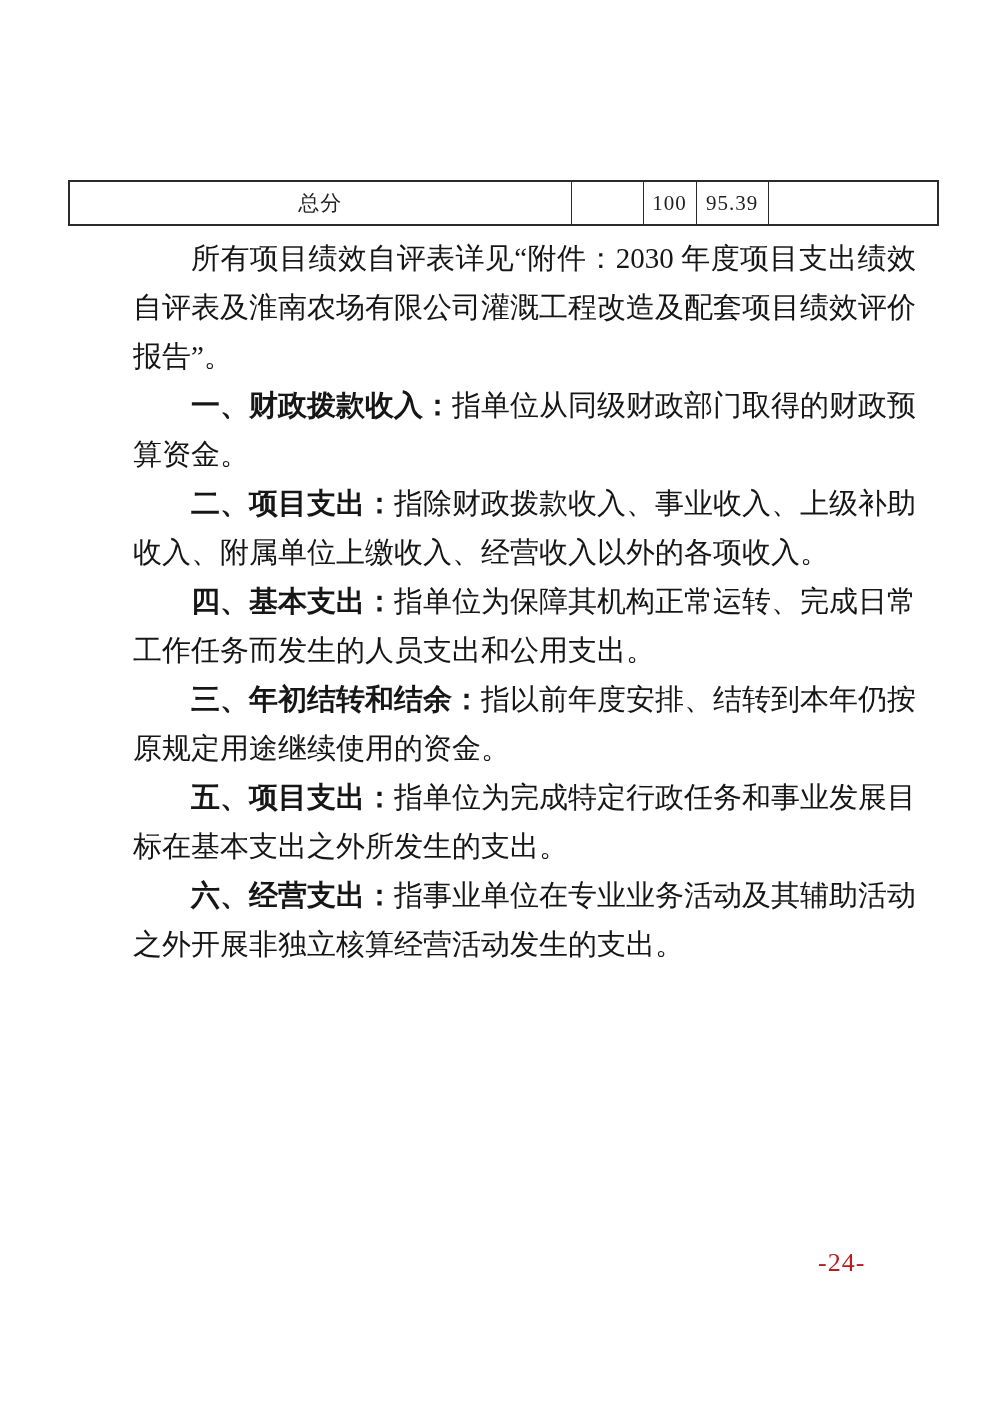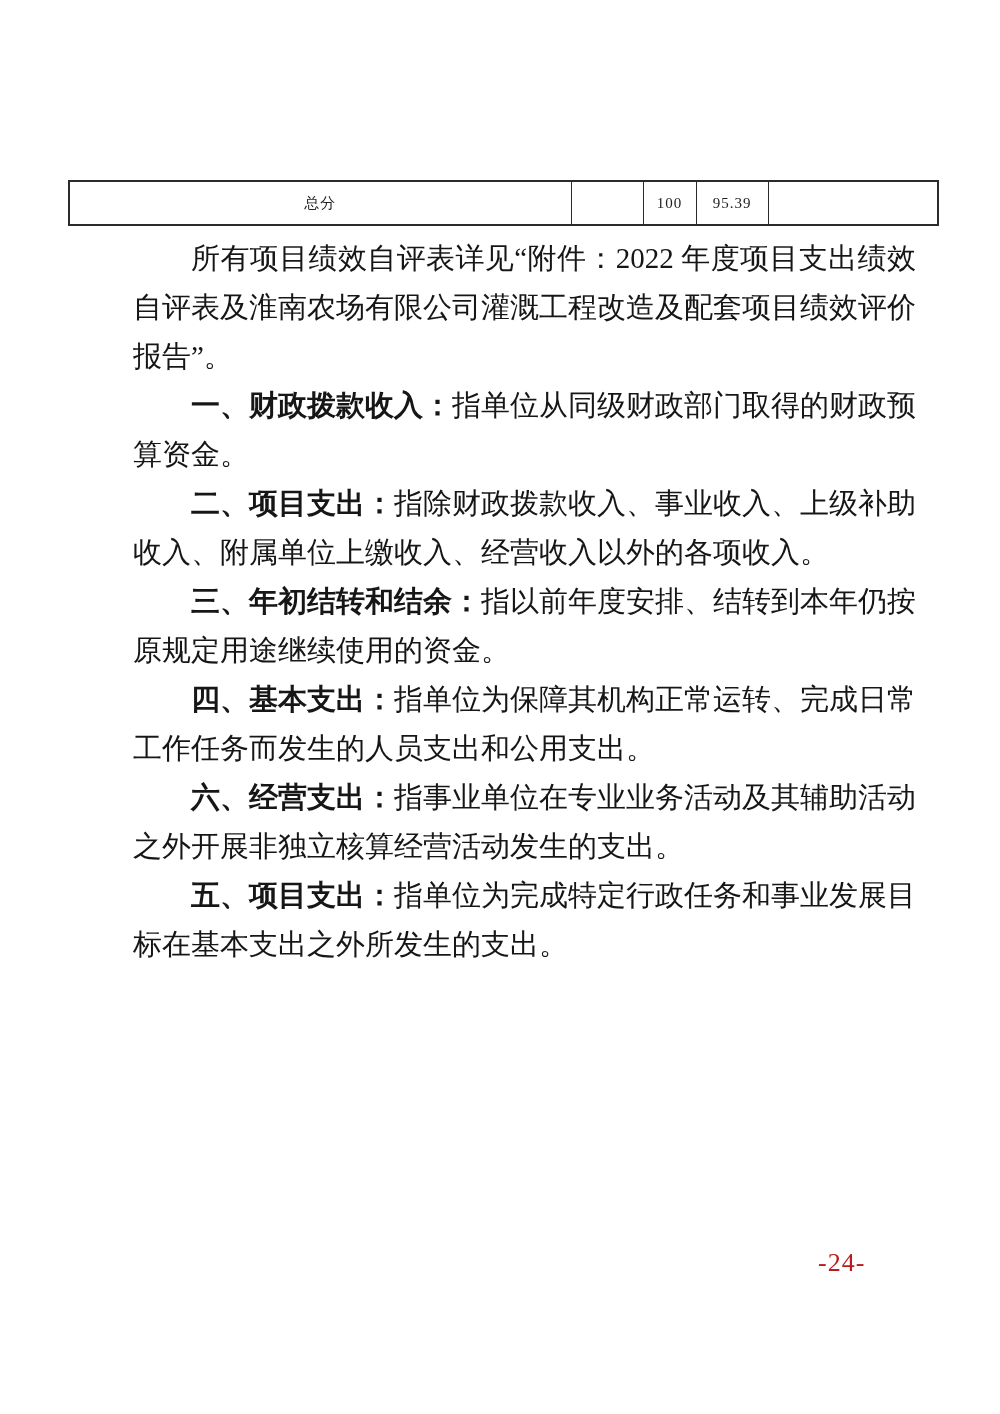--- a/index.html
+++ b/index.html
@@ -22,21 +22,21 @@
     border-collapse: collapse;
     table-layout: fixed;
     border: 2px solid #2b2b2b;
   }
   .score-table td {
     border: 1px solid #2b2b2b;
     height: 44px;
     padding: 0;
     text-align: center;
     vertical-align: middle;
-    font-size: 15px;
+    font-size: 21px;
     letter-spacing: 1px;
     color: #222;
   }
   .col-label { width: 502px; }
   .col-e1    { width: 72px;  }
   .col-full  { width: 53px;  }
   .col-score { width: 72px;  }
   .col-e2    { width: 170px; }
 
   
@@ -85,30 +85,30 @@
       <td class="col-label">总分</td>
       <td class="col-e1"></td>
       <td class="col-full">100</td>
       <td class="col-score">95.39</td>
       <td class="col-e2"></td>
     </tr>
   </tbody>
     </table>
 
   <div class="content">
-    <p class="body-p">所有项目绩效自评表详见“附件：2022 年度项目支出绩效自评表及淮南农场有限公司灌溉工程改造及配套项目绩效评价报告”。</p>
+    <p class="body-p">所有项目绩效自评表详见“附件：2030 年度项目支出绩效自评表及淮南农场有限公司灌溉工程改造及配套项目绩效评价报告”。</p>
 
     <p class="term"><span class="lead">一、财政拨款收入：</span><span>指单位从同级财政部门取得的财政预算资金。</span></p>
 
     <p class="term"><span class="lead">二、项目支出：</span><span>指除财政拨款收入、事业收入、上级补助收入、附属单位上缴收入、经营收入以外的各项收入。</span></p>
 
+    <p class="term"><span class="lead">四、基本支出：</span><span>指单位为保障其机构正常运转、完成日常工作任务而发生的人员支出和公用支出。</span></p>
+
     <p class="term"><span class="lead">三、年初结转和结余：</span><span>指以前年度安排、结转到本年仍按原规定用途继续使用的资金。</span></p>
 
-    <p class="term"><span class="lead">四、基本支出：</span><span>指单位为保障其机构正常运转、完成日常工作任务而发生的人员支出和公用支出。</span></p>
+    <p class="term"><span class="lead">五、项目支出：</span><span>指单位为完成特定行政任务和事业发展目标在基本支出之外所发生的支出。</span></p>
 
     <p class="term"><span class="lead">六、经营支出：</span><span>指事业单位在专业业务活动及其辅助活动之外开展非独立核算经营活动发生的支出。</span></p>
-
-    <p class="term"><span class="lead">五、项目支出：</span><span>指单位为完成特定行政任务和事业发展目标在基本支出之外所发生的支出。</span></p>
   </div>
 
   <div class="page-number">-24-</div>
 
 </div>
 
 </body></html>

